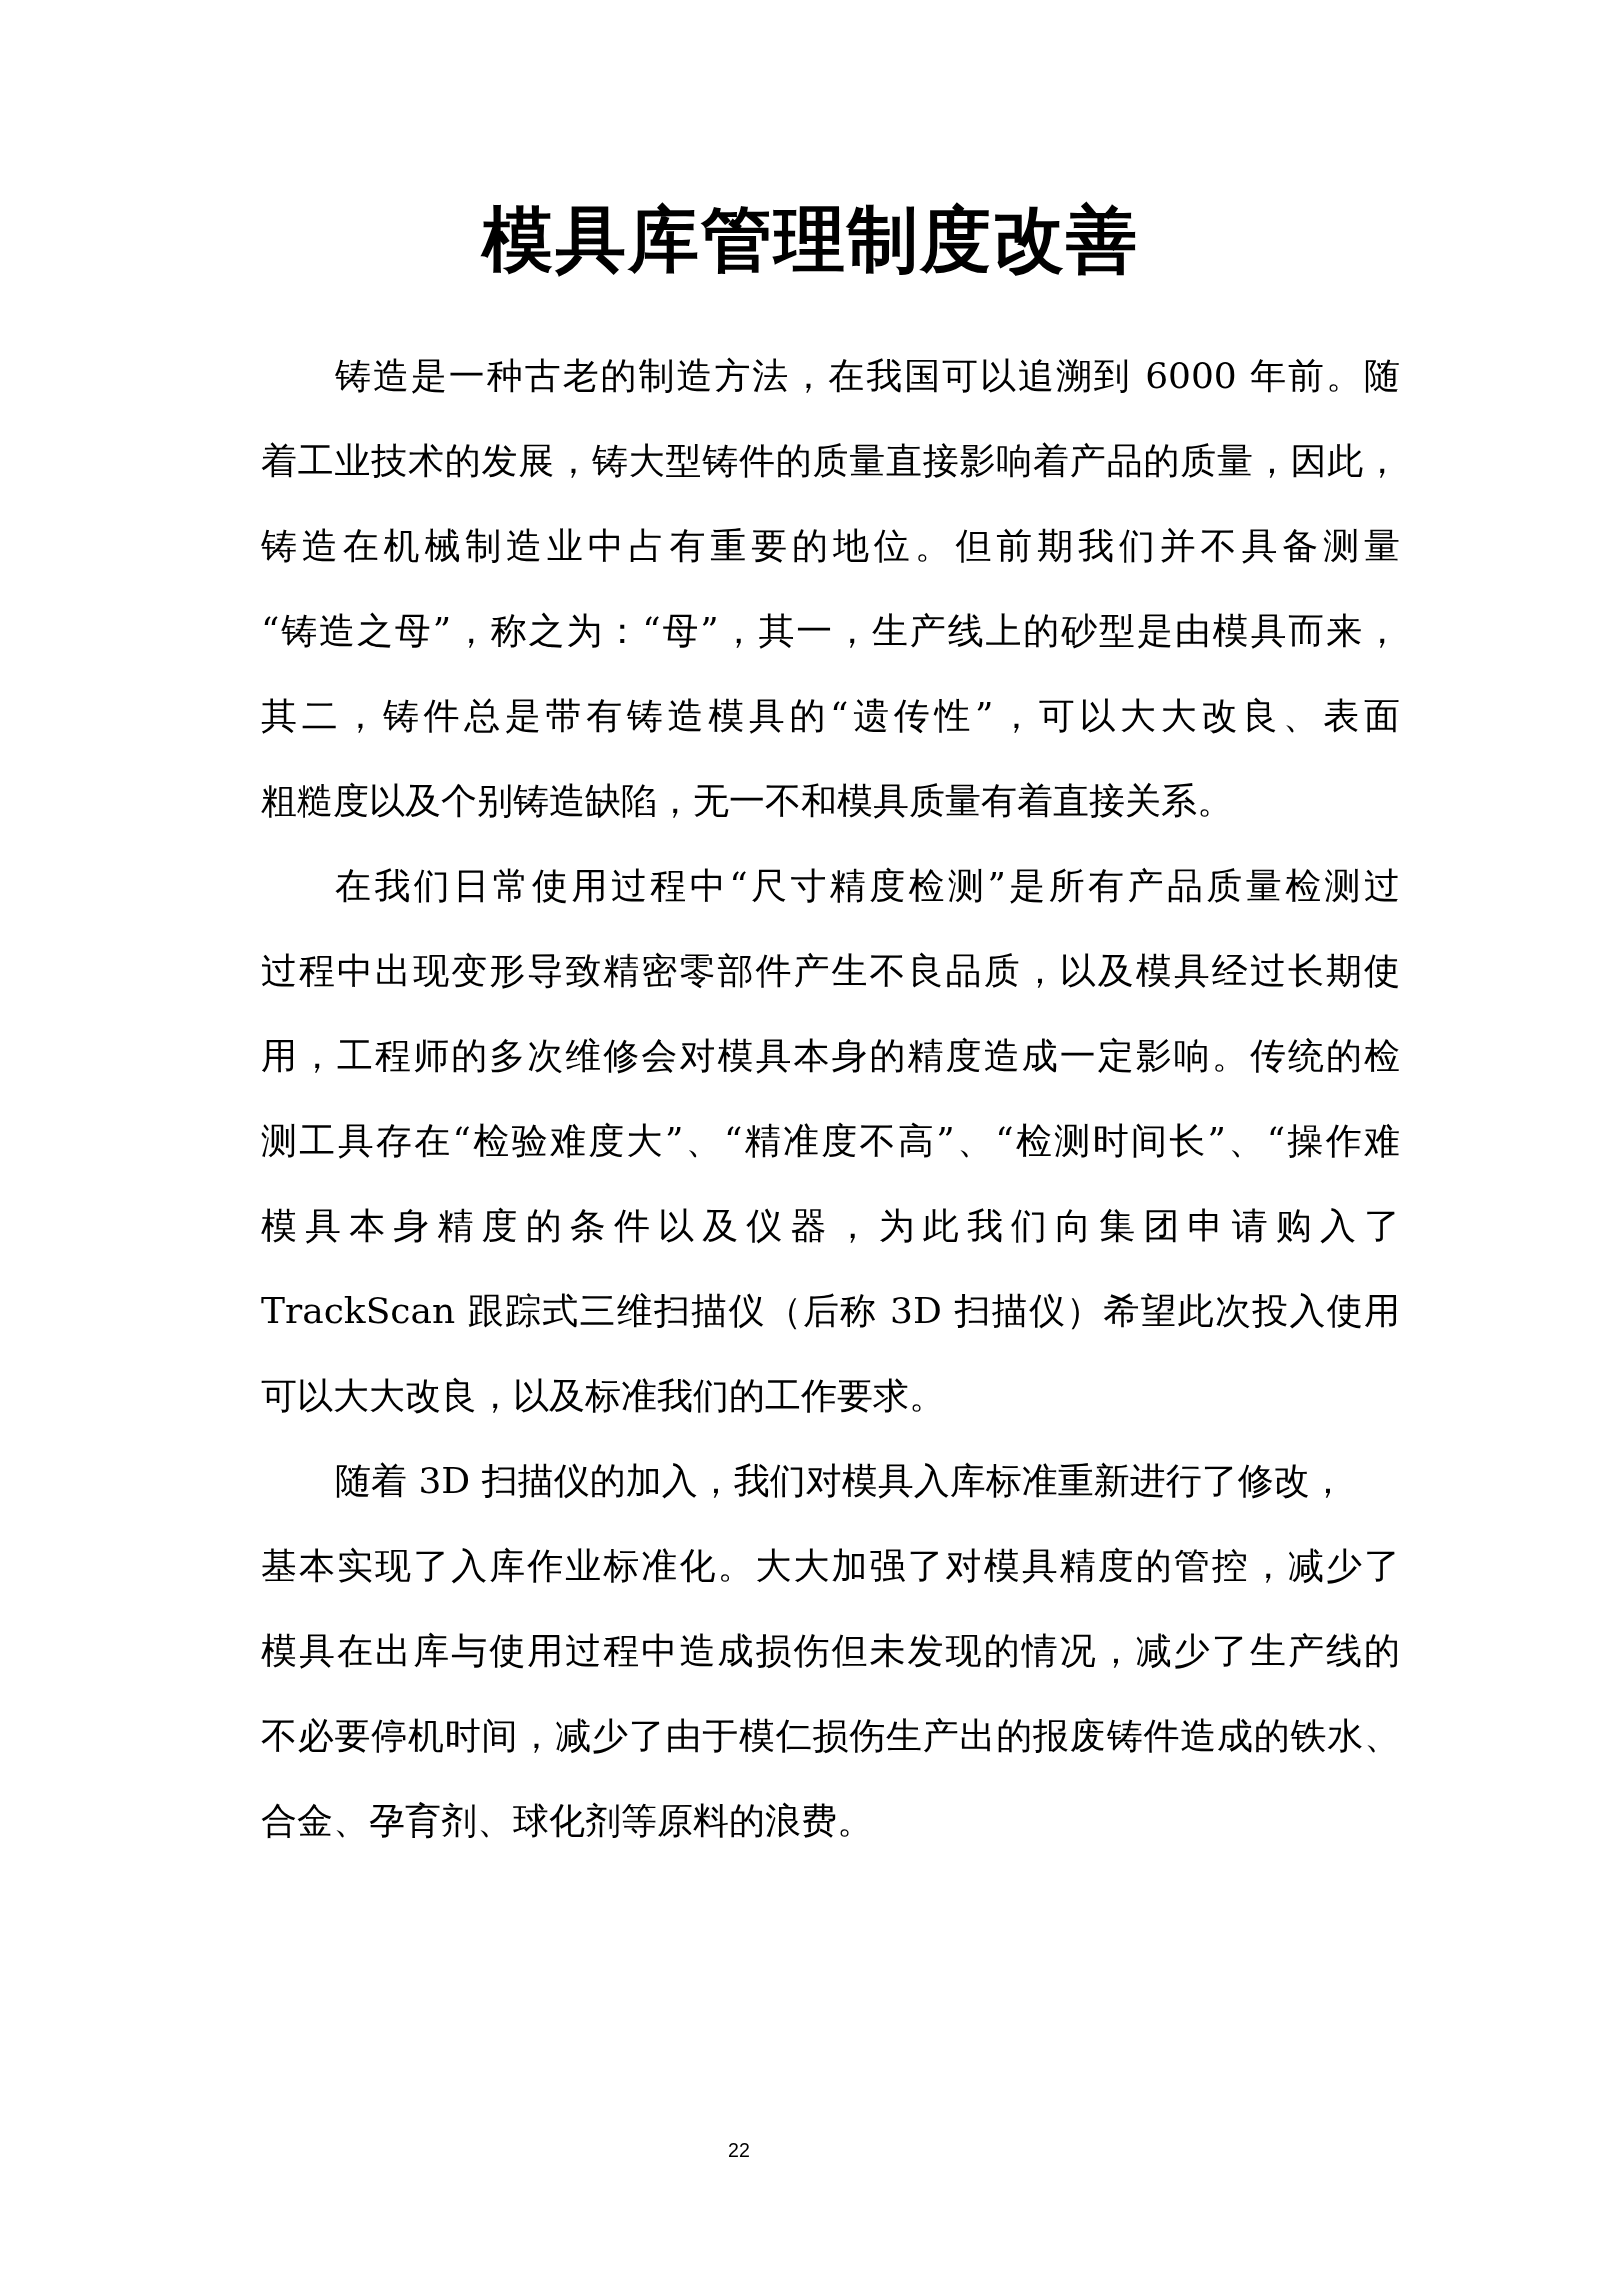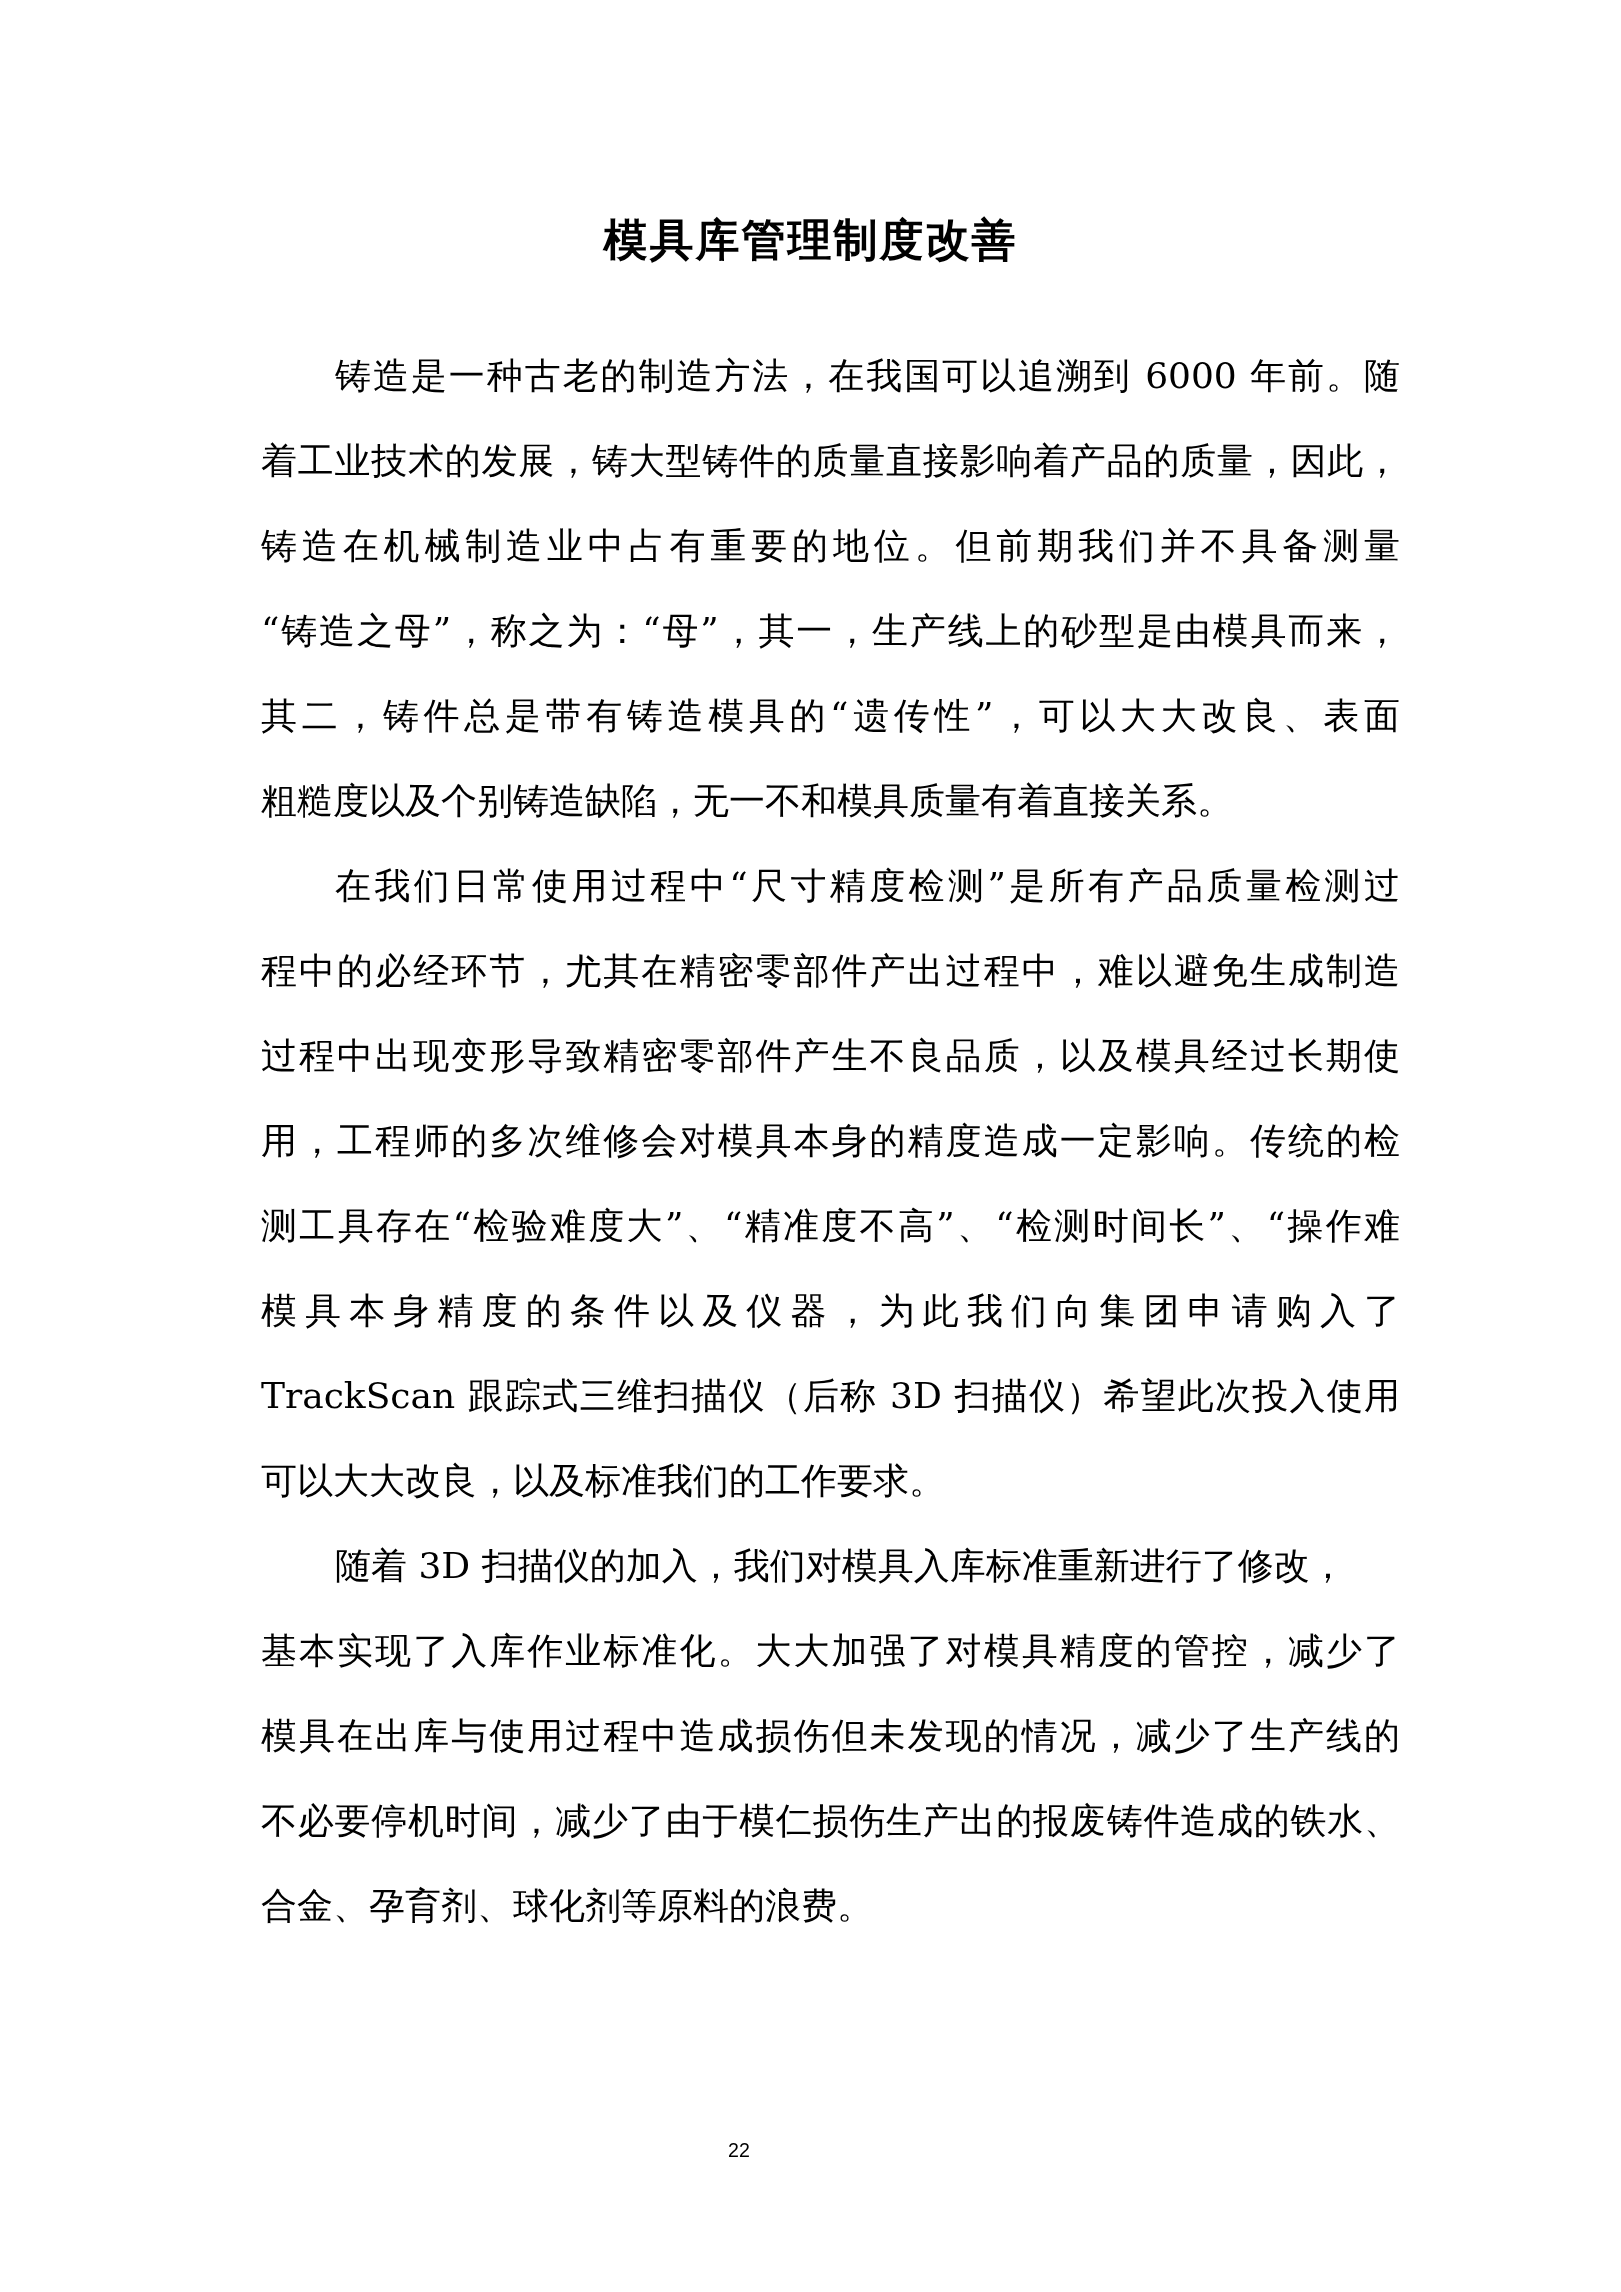--- a/index.html
+++ b/index.html
@@ -24,21 +24,21 @@
       background: #ffffff;
     }
     .title {
       position: absolute;
       left: 0;
       width: 1621px;
       top: 201px;
       text-align: center;
       font-family: "DejaVu Sans", "Liberation Sans", sans-serif;
       font-weight: bold;
-      font-size: 44px;
+      font-size: 71px;
       line-height: 78px;
       letter-spacing: 2px;
     }
     .body-text {
       position: absolute;
       left: 261px;
       width: 1139px;
       top: 333px;
     }
     .line {
@@ -80,21 +80,20 @@
       <div class="line indent">铸造是一种古老的制造方法，在我国可以追溯到 6000 年前。随</div>
       <div class="line">着工业技术的发展，铸大型铸件的质量直接影响着产品的质量，因此，</div>
       <div class="line">铸造在机械制造业中占有重要的地位。但前期我们并不具备测量</div>
       <div class="line">“铸造之母”，称之为：“母”，其一，生产线上的砂型是由模具而来，</div>
       <div class="line">其二，铸件总是带有铸造模具的“遗传性”，可以大大改良、表面</div>
       <div class="line last">粗糙度以及个别铸造缺陷，无一不和模具质量有着直接关系。</div>
     </div>
 
     <div class="paragraph">
       <div class="line indent">在我们日常使用过程中“尺寸精度检测”是所有产品质量检测过</div>
-      <div class="line">程中的必经环节，尤其在精密零部件产出过程中，难以避免生成制造</div>
       <div class="line">过程中出现变形导致精密零部件产生不良品质，以及模具经过长期使</div>
       <div class="line">用，工程师的多次维修会对模具本身的精度造成一定影响。传统的检</div>
       <div class="line">测工具存在“检验难度大”、“精准度不高”、“检测时间长”、“操作难</div>
     </div>
 
     <div class="paragraph">
       <div class="line">模具本身精度的条件以及仪器，为此我们向集团申请购入了</div>
       <div class="line">TrackScan 跟踪式三维扫描仪（后称 3D 扫描仪）希望此次投入使用</div>
       <div class="line last">可以大大改良，以及标准我们的工作要求。</div>
     </div>

